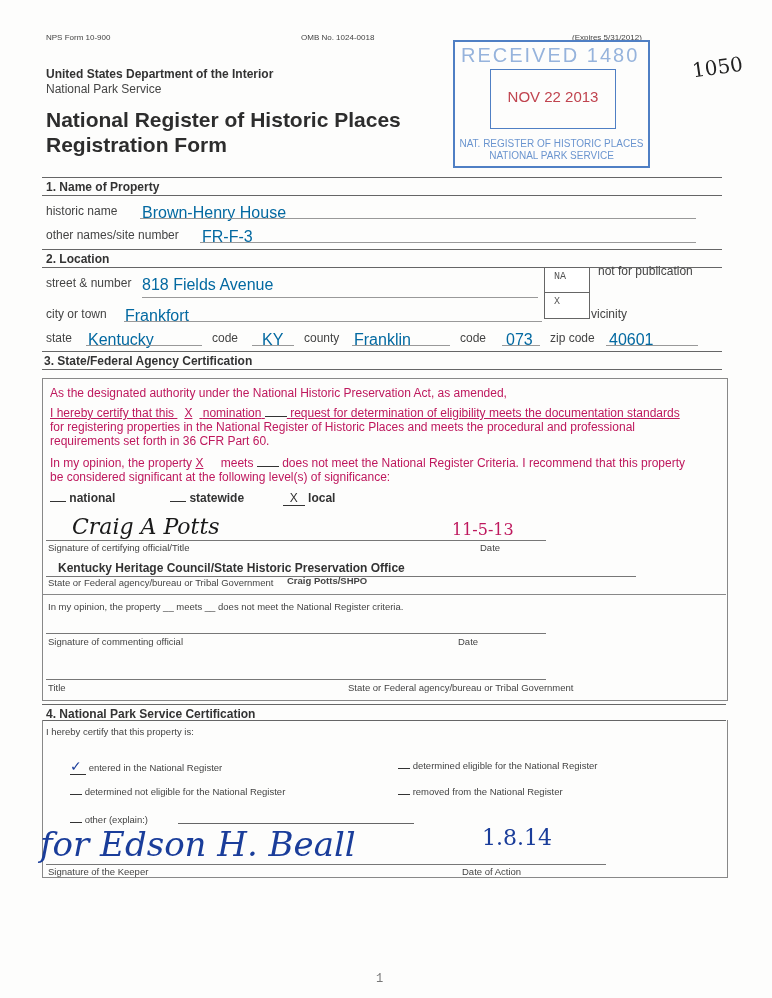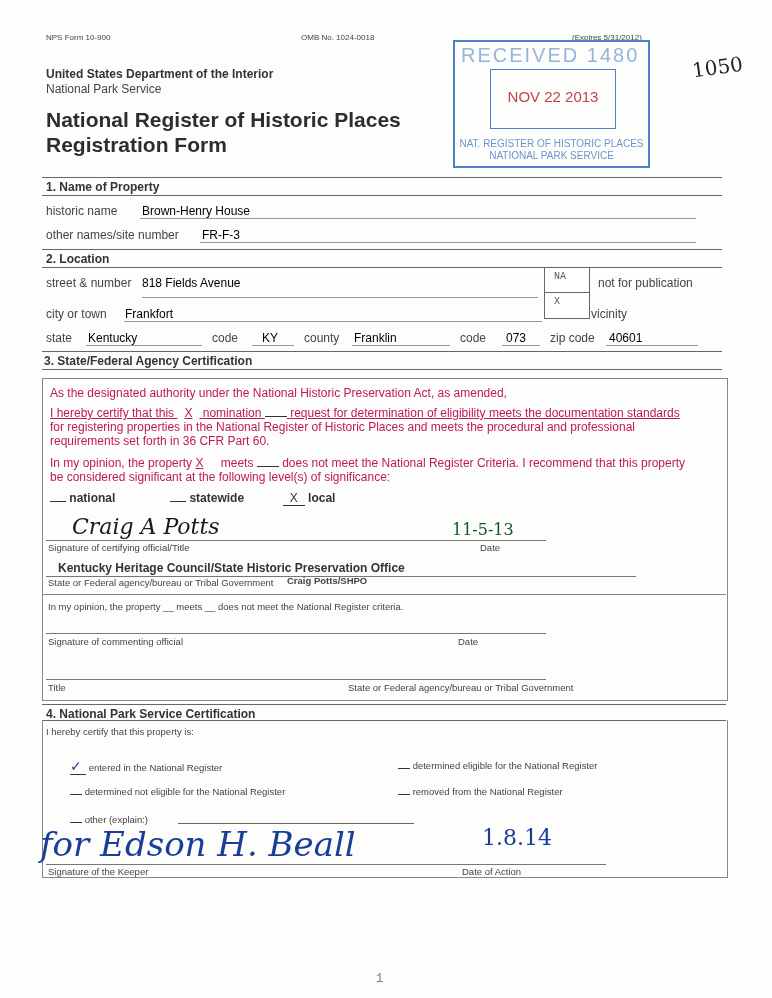--- a/index.html
+++ b/index.html
@@ -7,21 +7,21 @@
          font-family:"Liberation Sans", sans-serif; color:#2a2a2a; }
   .abs { position:absolute; }
   .small { font-size:8px; color:#444; }
   .hdr1 { font-size:12px; font-weight:bold; color:#333; }
   .hdr2 { font-size:12px; color:#444; }
   .title { font-size:21px; font-weight:bold; color:#2d2d2d; line-height:26px; }
   .rule { position:absolute; height:0; border-top:1.5px solid #666; }
   .rule-thin { position:absolute; height:0; border-top:1px solid #888; }
   .sect { font-size:12px; font-weight:bold; color:#333; }
   .lbl { font-size:12px; color:#444; }
-  .val { font-size:12px; color:#000000; }
+  .val { font-size:16px; color:#0369a1; }
   .uline { position:absolute; height:0; border-top:1px solid #999; }
   .para { font-size:12px; color:#be185d; line-height:14px; }
   .tiny { font-size:9.5px; color:#444; }
   .sig { font-family:"DejaVu Serif", serif; font-style:italic; color:#1a3d9a; }
   .stamp { position:absolute; border:2px solid #4f7fc4; color:#6b95cf; }
   .box { position:absolute; border:1px solid #666; background:#fff; }
   .mono { font-family:"Liberation Mono", monospace; font-size:10px; color:#555; }
 </style>
 </head>
 <body>
@@ -63,21 +63,21 @@
 <div class="abs lbl" style="left:46px;top:276px;">street &amp; number</div>
 <div class="abs val" style="left:142px;top:276px;">818 Fields Avenue</div>
 <div class="uline" style="left:142px;top:297px;width:396px;"></div>
 
 <div class="box" style="left:544px;top:267px;width:44px;height:25px;">
   <div class="mono" style="margin:3px 0 0 9px;">NA</div>
 </div>
 <div class="box" style="left:544px;top:292px;width:44px;height:25px;">
   <div class="mono" style="margin:3px 0 0 9px;">X</div>
 </div>
-<div class="abs lbl" style="left:598px;top:276px;">not for publication</div>
+<div class="abs lbl" style="left:598px;top:264px;">not for publication</div>
 <div class="abs lbl" style="left:591px;top:307px;">vicinity</div>
 
 <div class="abs lbl" style="left:46px;top:307px;">city or town</div>
 <div class="abs val" style="left:125px;top:307px;">Frankfort</div>
 <div class="uline" style="left:124px;top:321px;width:418px;"></div>
 
 <div class="abs lbl" style="left:46px;top:331px;">state</div>
 <div class="abs val" style="left:88px;top:331px;">Kentucky</div>
 <div class="uline" style="left:86px;top:345px;width:116px;"></div>
 <div class="abs lbl" style="left:212px;top:331px;">code</div>
@@ -125,21 +125,21 @@
   <span>national</span>
   <span style="display:inline-block;width:48px;"></span>
   <span style="display:inline-block;width:16px;border-bottom:1.5px solid #333;height:10px;"></span>
   <span>statewide</span>
   <span style="display:inline-block;width:32px;"></span>
   <span style="display:inline-block;width:22px;text-align:center;border-bottom:1.5px solid #333;font-weight:normal;">X</span>
   <span>local</span>
 </div>
 
 <div class="abs sig" style="left:72px;top:514px;font-size:22px;color:#1a1a1a;">Craig A Potts</div>
-<div class="abs sig" style="left:452px;top:520px;font-size:16px;color:#14532d;font-style:normal;">11-5-13</div>
+<div class="abs sig" style="left:452px;top:520px;font-size:16px;color:#be185d;font-style:normal;">11-5-13</div>
 <div class="uline" style="left:46px;top:540px;width:500px;border-top-color:#777;"></div>
 <div class="abs tiny" style="left:48px;top:542px;">Signature of certifying official/Title</div>
 <div class="abs tiny" style="left:287px;top:540px;font-weight:bold;margin-top:35px;">Craig Potts/SHPO</div>
 <div class="abs tiny" style="left:480px;top:542px;">Date</div>
 
 <div class="abs" style="left:58px;top:561px;font-size:12px;font-weight:bold;color:#333;">Kentucky Heritage Council/State Historic Preservation Office</div>
 <div class="uline" style="left:46px;top:576px;width:590px;border-top-color:#777;"></div>
 <div class="abs tiny" style="left:48px;top:577px;">State or Federal agency/bureau or Tribal Government</div>
 
 <div class="rule-thin" style="left:42px;top:594px;width:684px;"></div>

